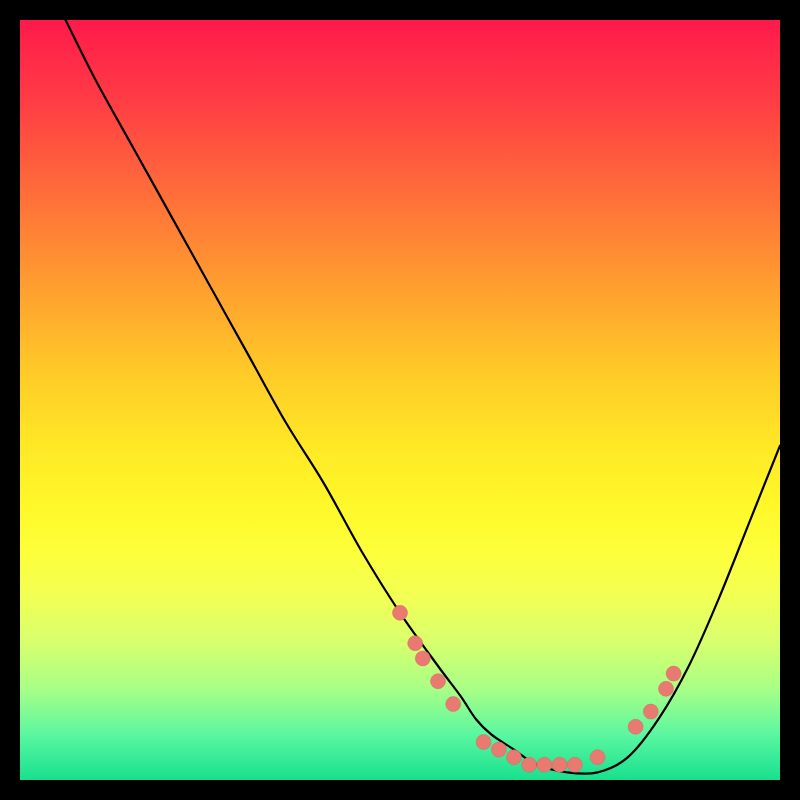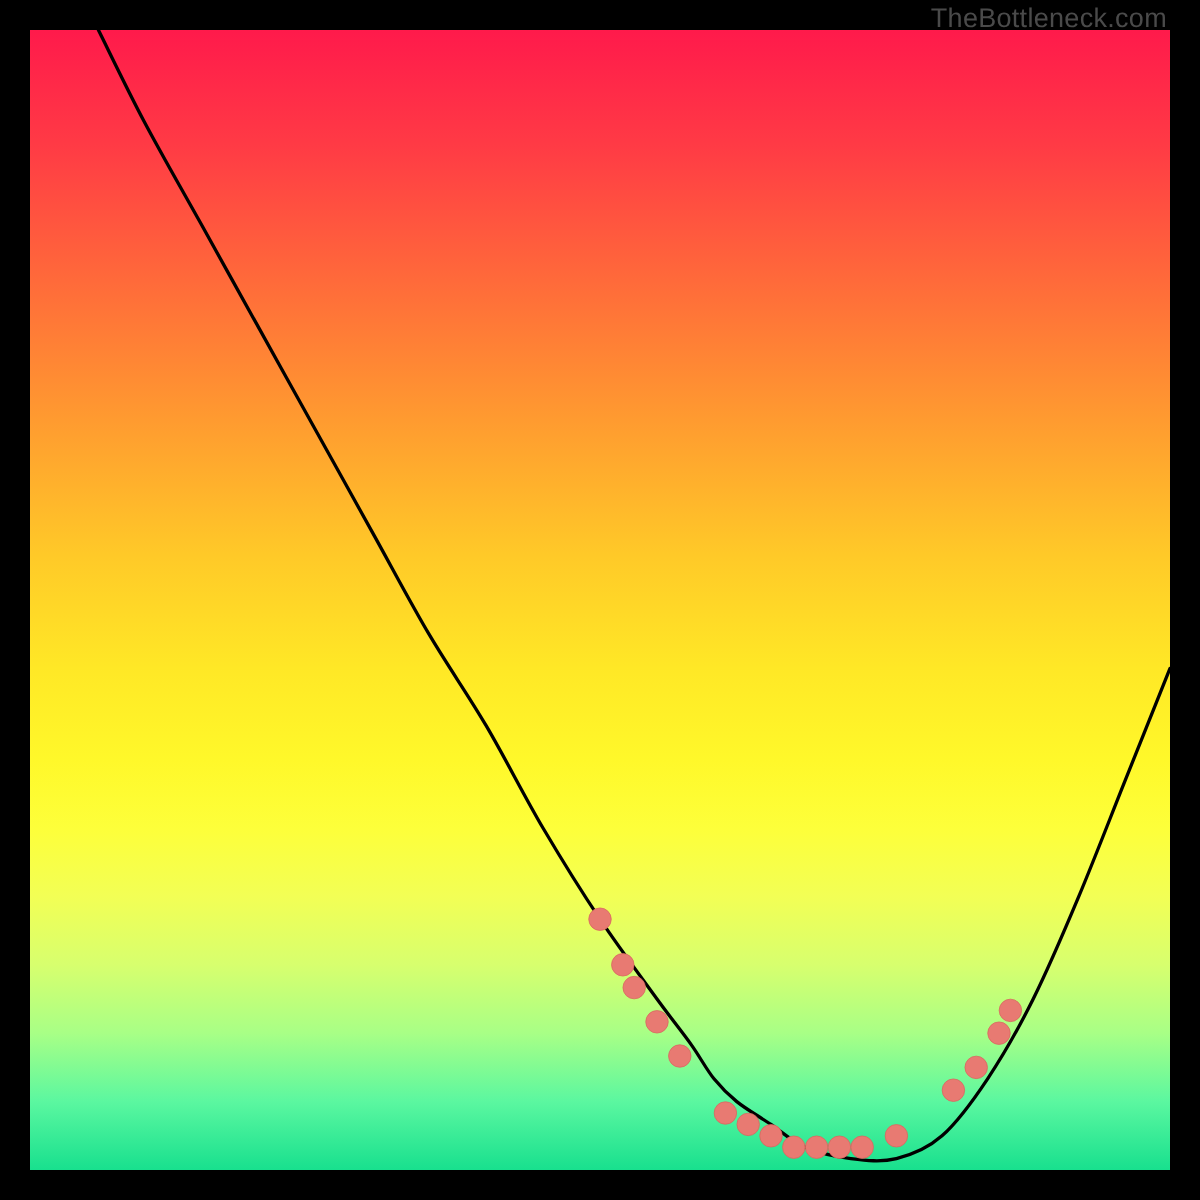--- a/index.html
+++ b/index.html
@@ -81,14 +81,13 @@
           <circle cx="539.6" cy="744.8" r="7.5"></circle>
           <circle cx="554.8" cy="744.8" r="7.5"></circle>
           <circle cx="577.6" cy="737.2" r="7.5"></circle>
           <circle cx="615.6" cy="706.8" r="7.5"></circle>
           <circle cx="630.8" cy="691.6" r="7.5"></circle>
           <circle cx="646.0" cy="668.8" r="7.5"></circle>
           <circle cx="653.6" cy="653.6" r="7.5"></circle>
         </g>
     </svg>
   </div>
-  <div class="watermark">TheBottleneck.com</div>
 </div>
 
 </body></html>

